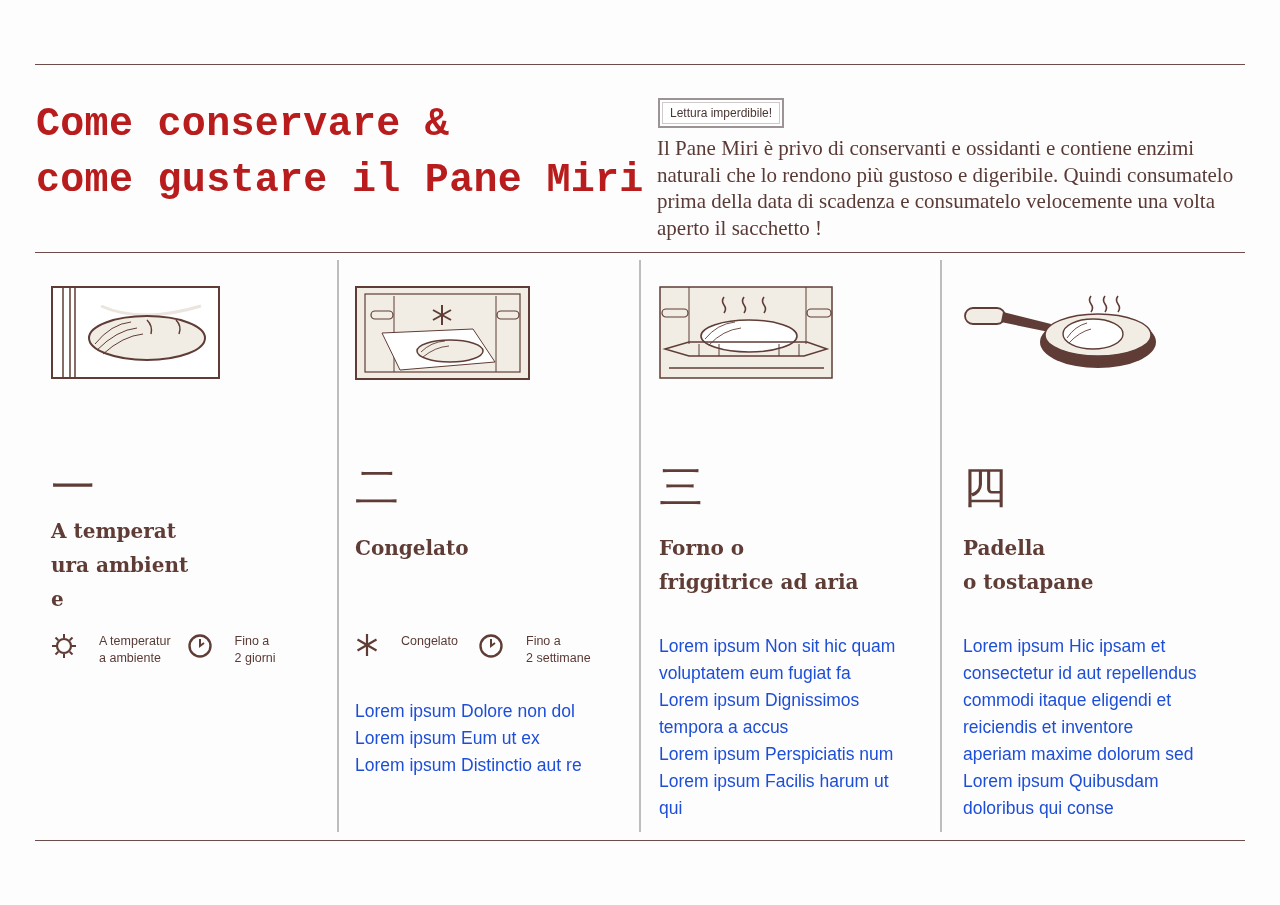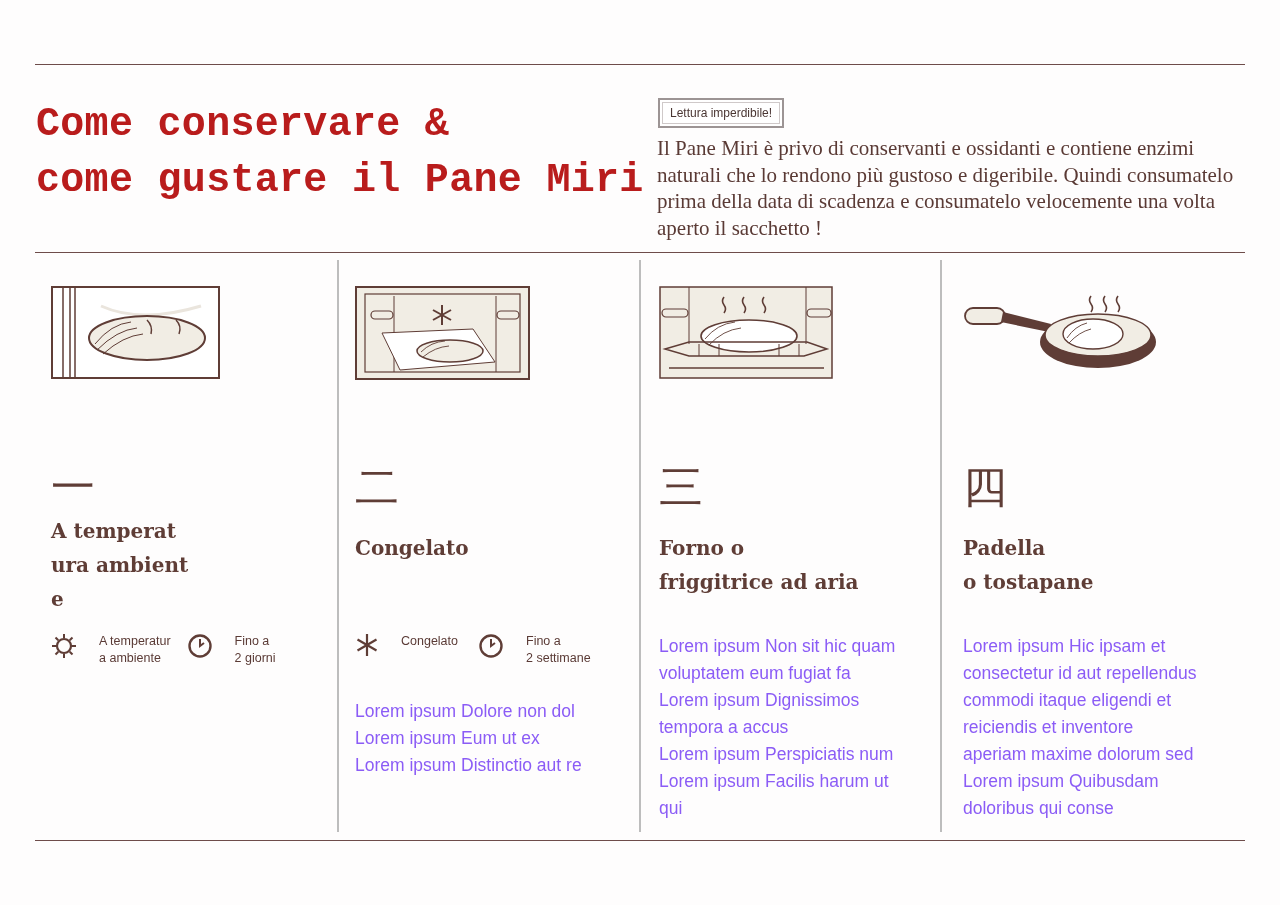--- a/index.html
+++ b/index.html
@@ -40,21 +40,21 @@
   .col .heading {
     position: absolute; left: 0; width: 200px;
     font-family: "DejaVu Serif", "Liberation Serif", serif; font-weight: bold; font-size: 20px; line-height: 34px; color: #5f3d36;
   }
   .col .meta { position: absolute; top: 381px; left: 0; display: flex; gap: 16px; }
   .col .meta-item { display: flex; align-items: flex-start; gap: 22px; }
   .col .meta-item svg { flex: none; }
   .col .meta-text { font-size: 12.5px; line-height: 17px; color: #5a3a35; }
   .col .body {
     position: absolute; left: 0; width: 280px;
-    font-family: "Liberation Sans", "DejaVu Sans", sans-serif; font-size: 17.5px; line-height: 27px; color: #8b5cf6;
+    font-family: "Liberation Sans", "DejaVu Sans", sans-serif; font-size: 17.5px; line-height: 27px; color: #1d4ed8;
   }
 </style>
 </head>
 <body>
 
 <div class="hline top"></div>
 
 <h1 class="title">
   <span>Come conservare &amp;</span><br>
   <span>come gustare il Pane Miri</span>

